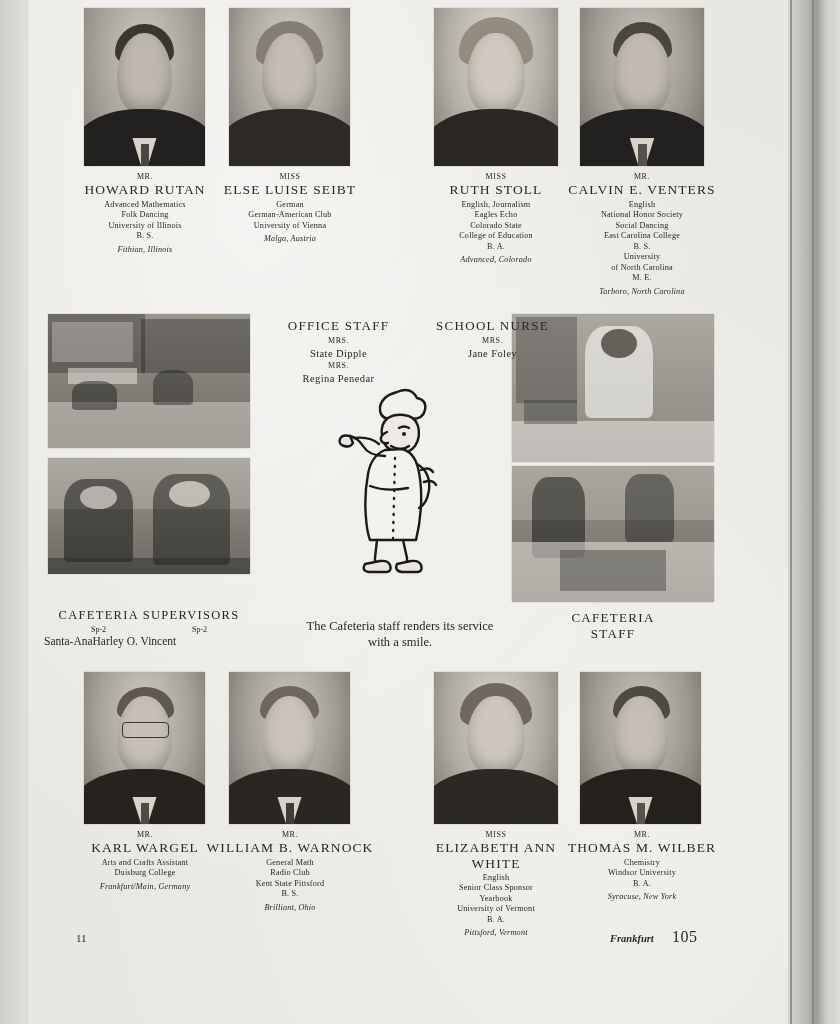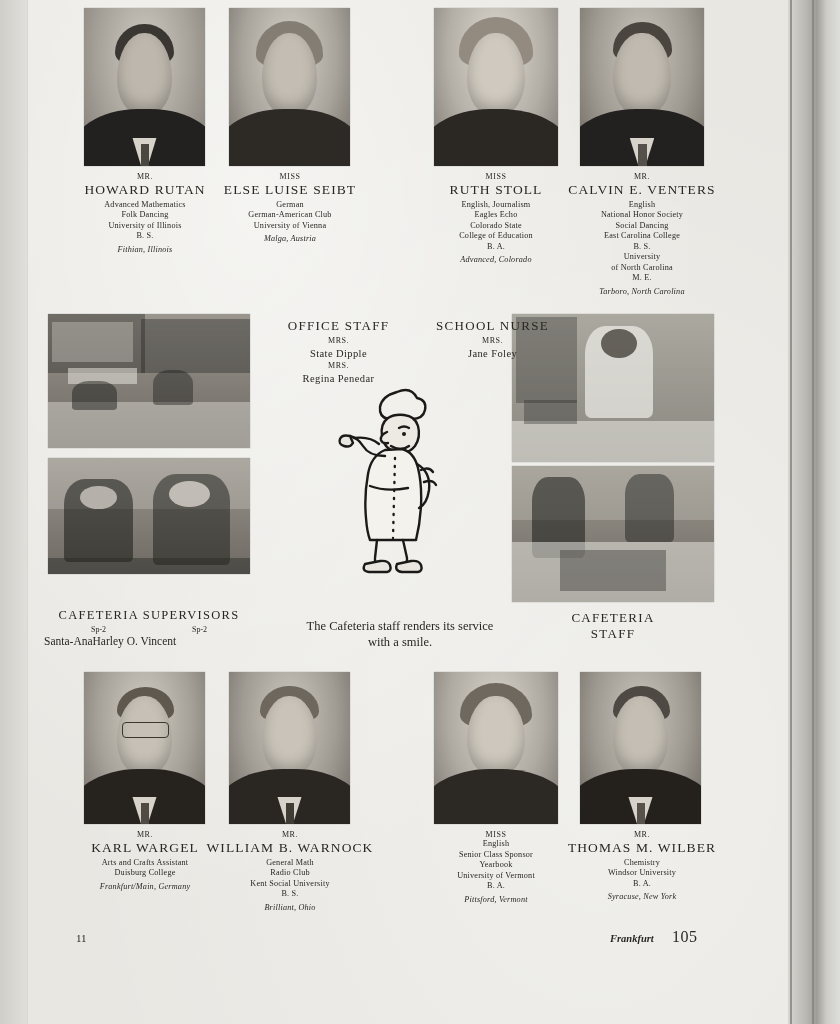--- a/index.html
+++ b/index.html
@@ -416,33 +416,34 @@
     <div class="head" style="background:#c9c3b9;"></div>
     <div class="shoulders" style="background:#2a2723;"></div>
     <div class="shirt"></div>
     <div class="tie" style="background:#3f3b35;"></div>
   </div>
   <div class="cap" style="left:205px; top:830px; width:170px;">
     <div class="pre">MR.</div>
     <div class="nm">WILLIAM B. WARNOCK</div>
     <div class="det">General Math</div>
     <div class="det">Radio Club</div>
-    <div class="det">Kent Social University</div>
+    <div class="det">Kent State Pittsford</div>
     <div class="det">B. S.</div>
     <div class="home">Brilliant, Ohio</div>
   </div>
 
   <div class="photo portrait" style="left:434px; top:672px; width:124px; height:152px;">
     <div class="bg" style="background:radial-gradient(ellipse at 50% 28%, #d9d5cd 0%, #aeaaa2 55%, #77736c 100%);"></div>
     <div class="hair wavy" style="left:21%; top:7%; width:58%; height:30%; background:#6f685e;"></div>
     <div class="head" style="background:#cdc7bd;"></div>
     <div class="shoulders" style="background:#2c2925;"></div>
   </div>
   <div class="cap" style="left:410px; top:830px; width:172px;">
     <div class="pre">MISS</div>
+    <div class="nm">ELIZABETH ANN WHITE</div>
     <div class="det">English</div>
     <div class="det">Senior Class Sponsor</div>
     <div class="det">Yearbook</div>
     <div class="det">University of Vermont</div>
     <div class="det">B. A.</div>
     <div class="home">Pittsford, Vermont</div>
   </div>
 
   <div class="photo portrait" style="left:580px; top:672px; width:121px; height:152px;">
     <div class="bg" style="background:radial-gradient(ellipse at 50% 30%, #cac6be 0%, #9e9a92 55%, #6a665f 100%);"></div>

